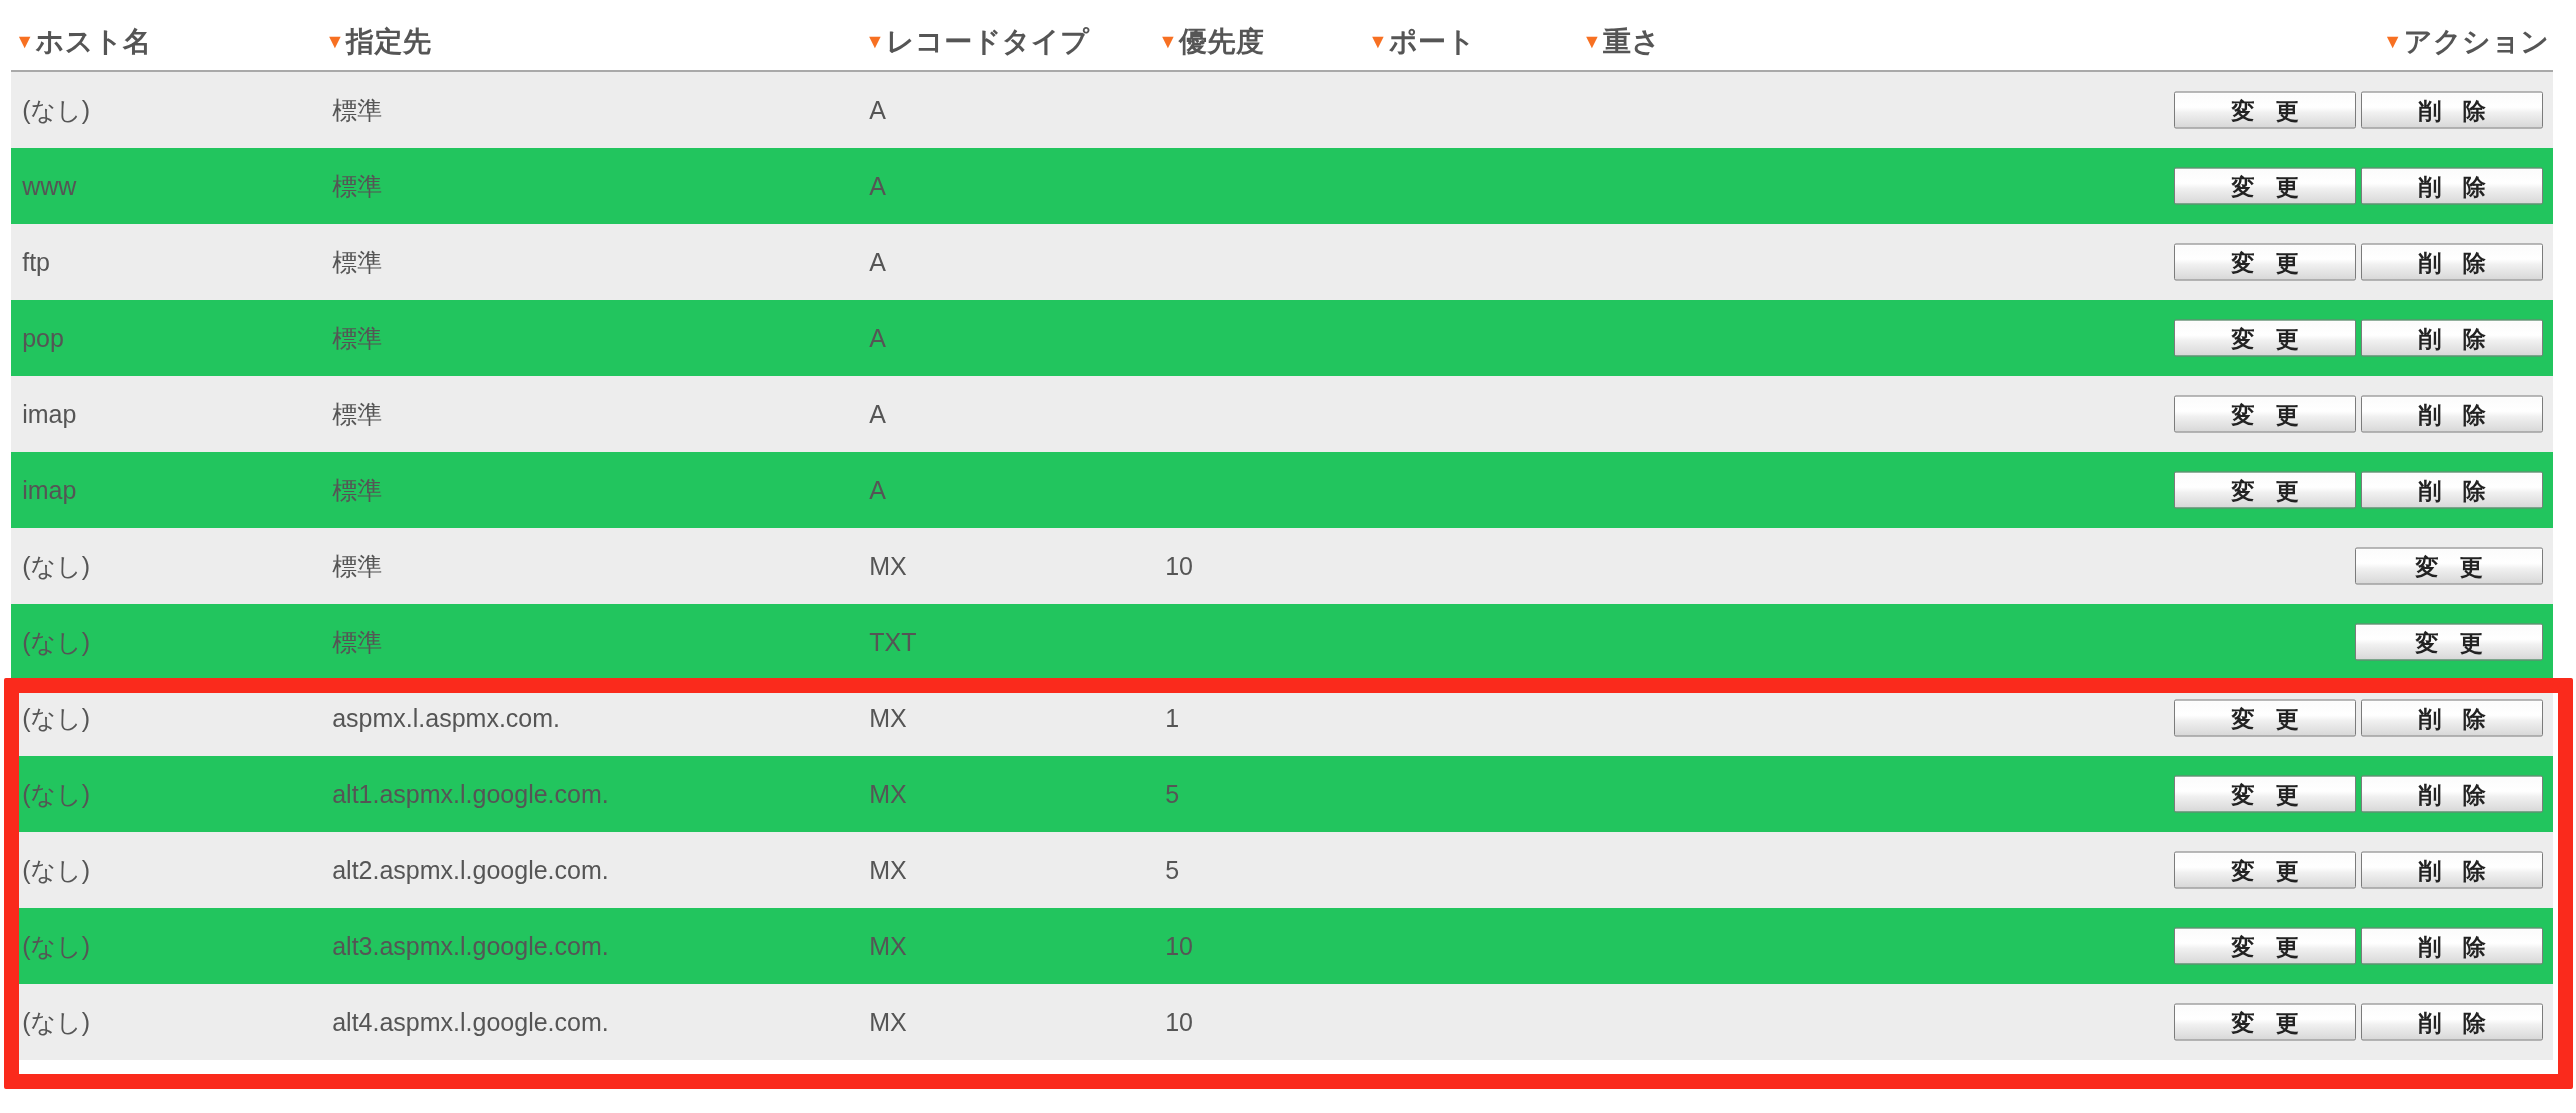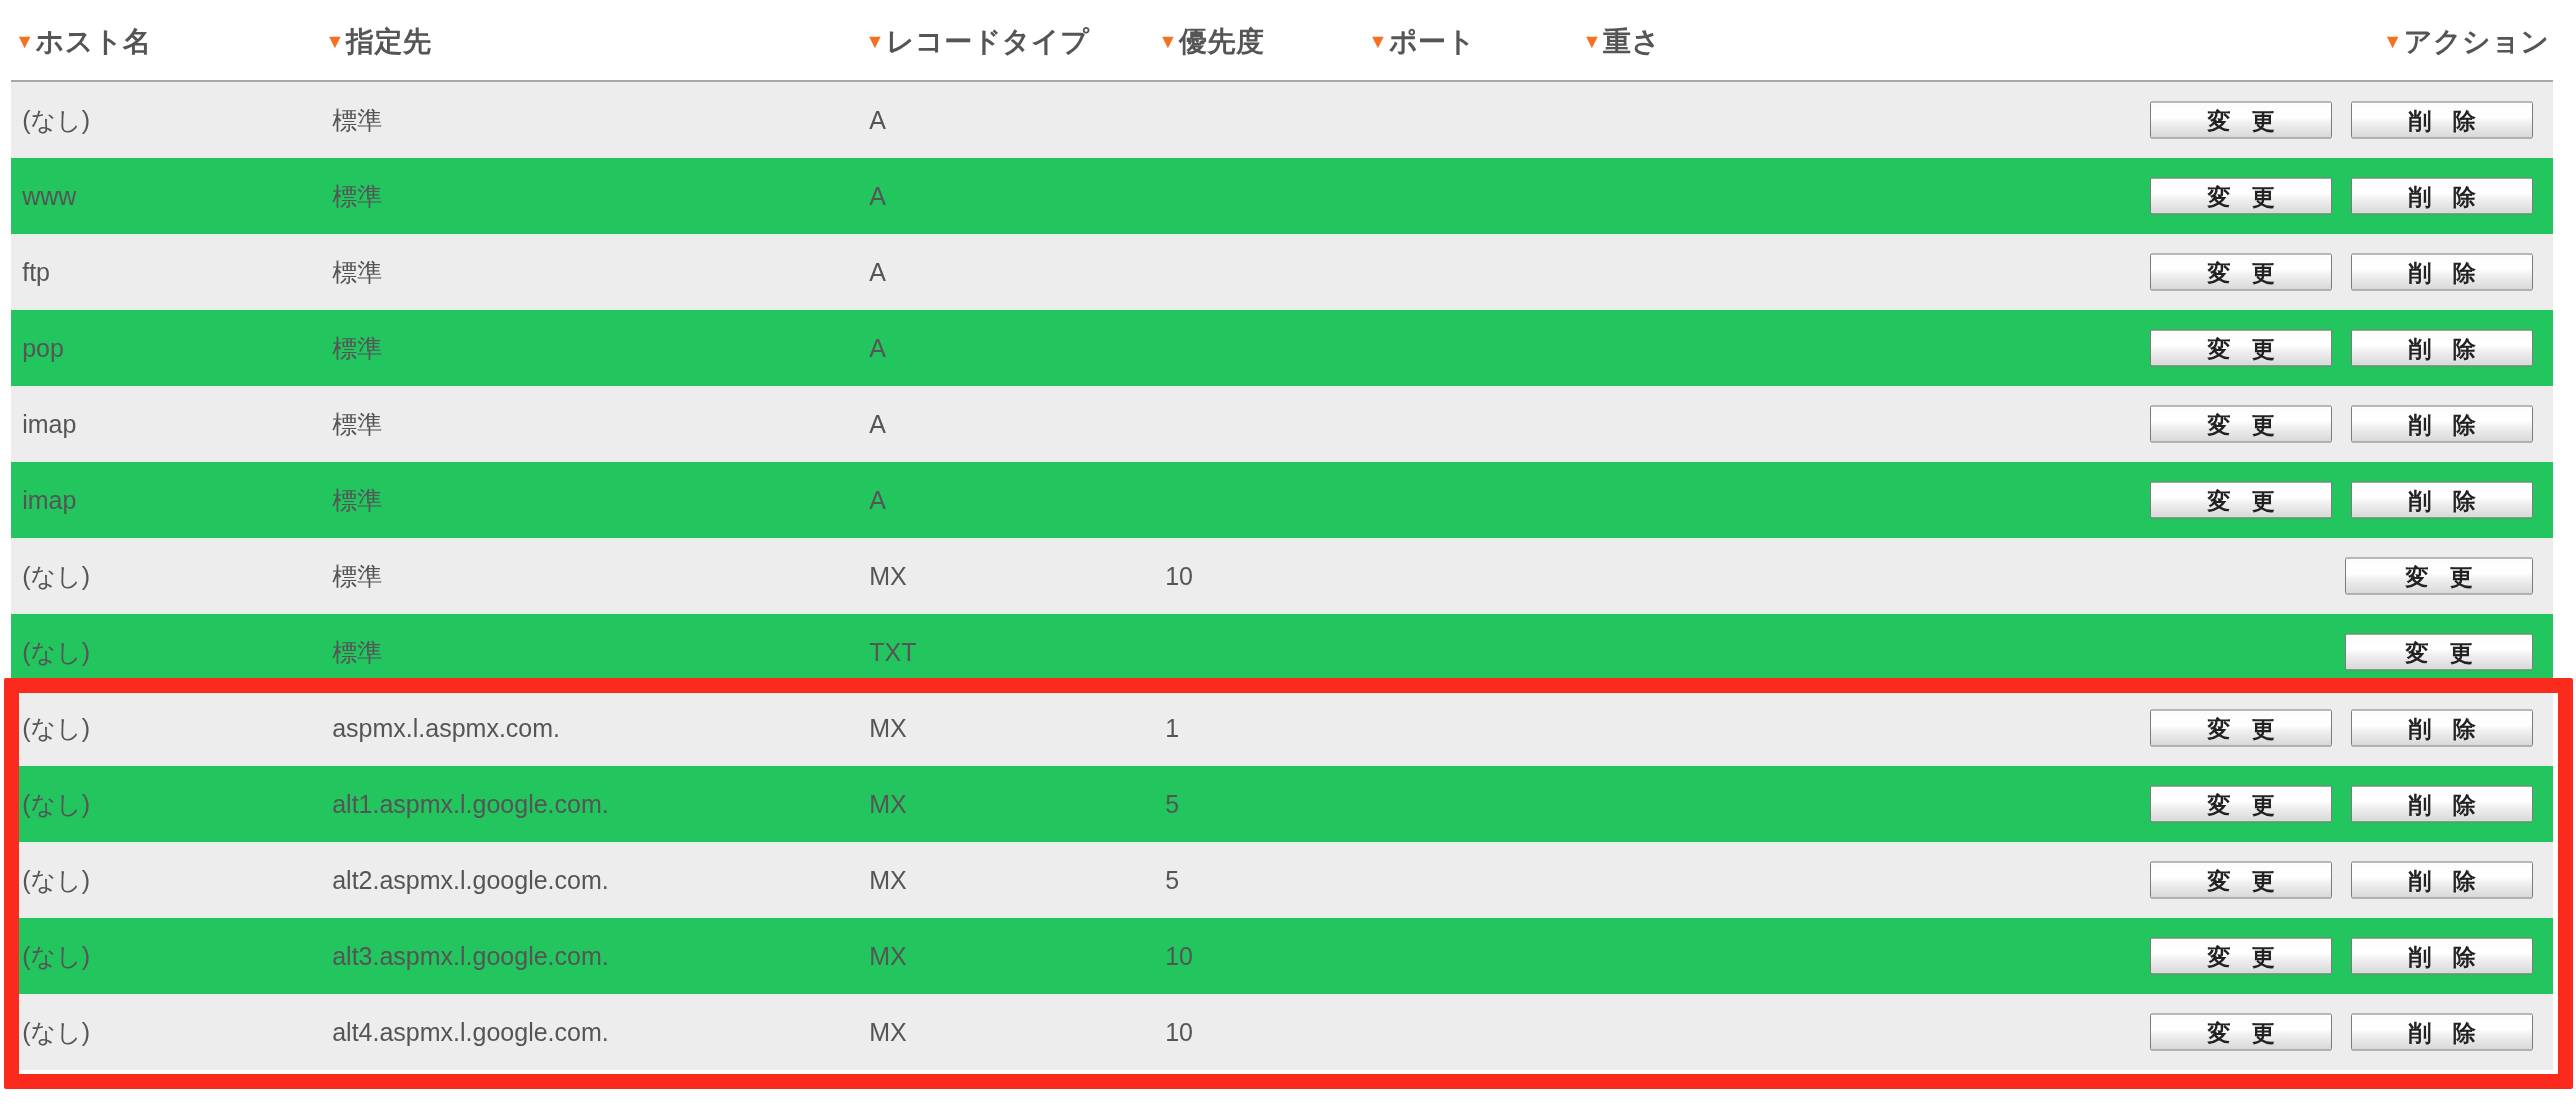--- a/index.html
+++ b/index.html
@@ -22,21 +22,21 @@
   .dns-table {
     position: absolute;
     left: 11.2px;
     top: 0px;
     width: 2542px;
   }
 
   
   .thead {
     position: relative;
-    height: 82px;
+    height: 72px;
     border-bottom: 2.8px solid #a9a9a9;
   }
   .th {
     position: absolute;
     top: 28px;
     white-space: nowrap;
     font-size: 28px;
     font-weight: bold;
     color: #555555;
     letter-spacing: 0.5px;
@@ -77,23 +77,23 @@
   .cell.c-target { left: 321px; }
   .cell.c-type   { left: 858px; }
   .cell.c-prio   { left: 1154px; }
   .cell.c-port   { left: 1361px; }
   .cell.c-weight { left: 1575px; }
 
   .actions {
     position: absolute;
     top: 50%;
     transform: translateY(-50%);
-    right: 20px;
+    right: 10px;
     display: flex;
-    gap: 19px;
+    gap: 5px;
     align-items: flex-end;
   }
 
   
   .btn {
     display: inline-block;
     height: 37px;
     line-height: 34px;
     text-align: center;
     font-size: 23px;

